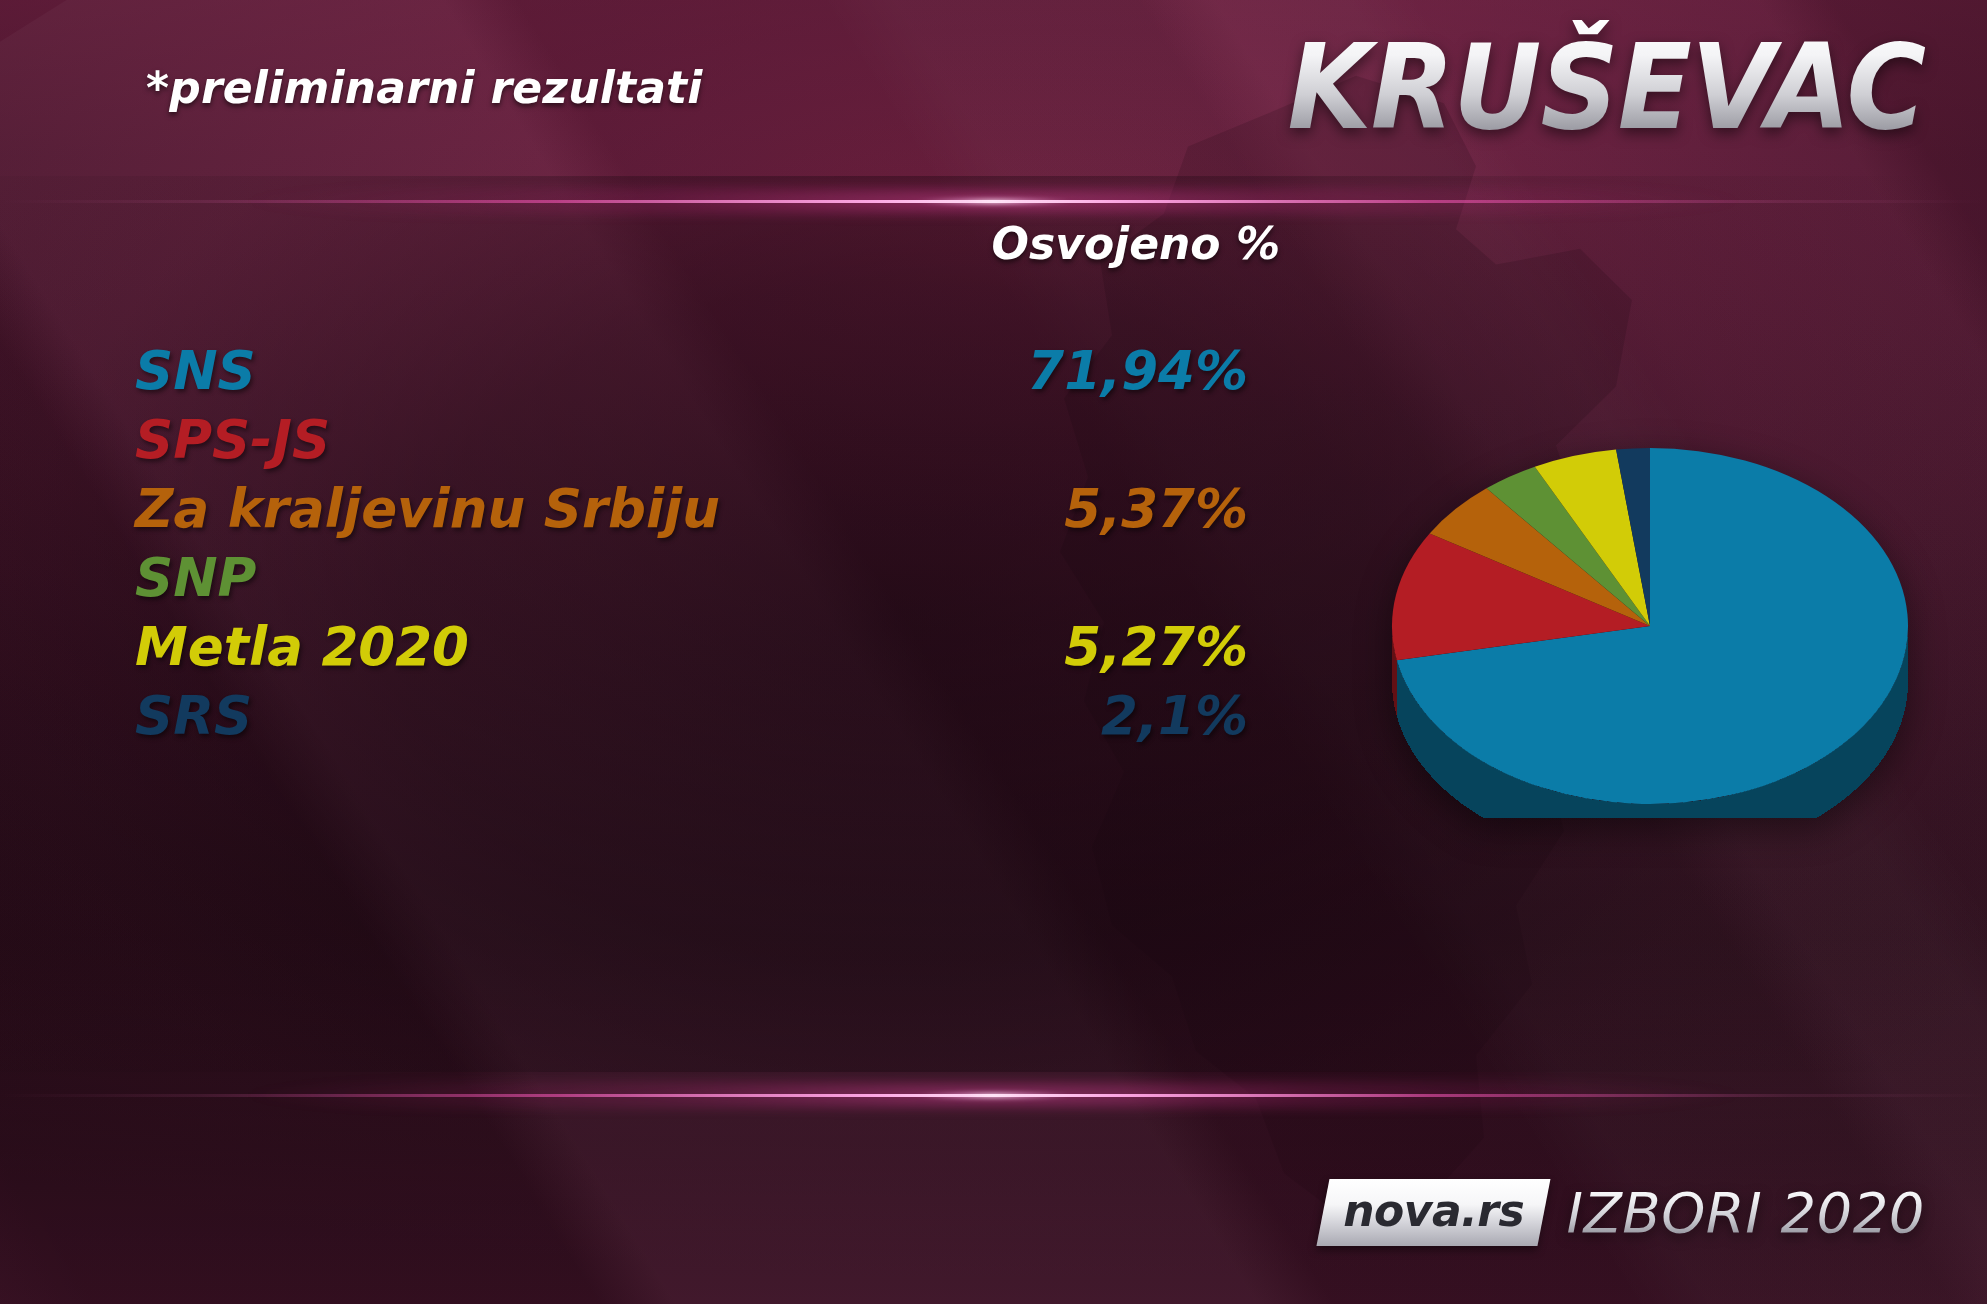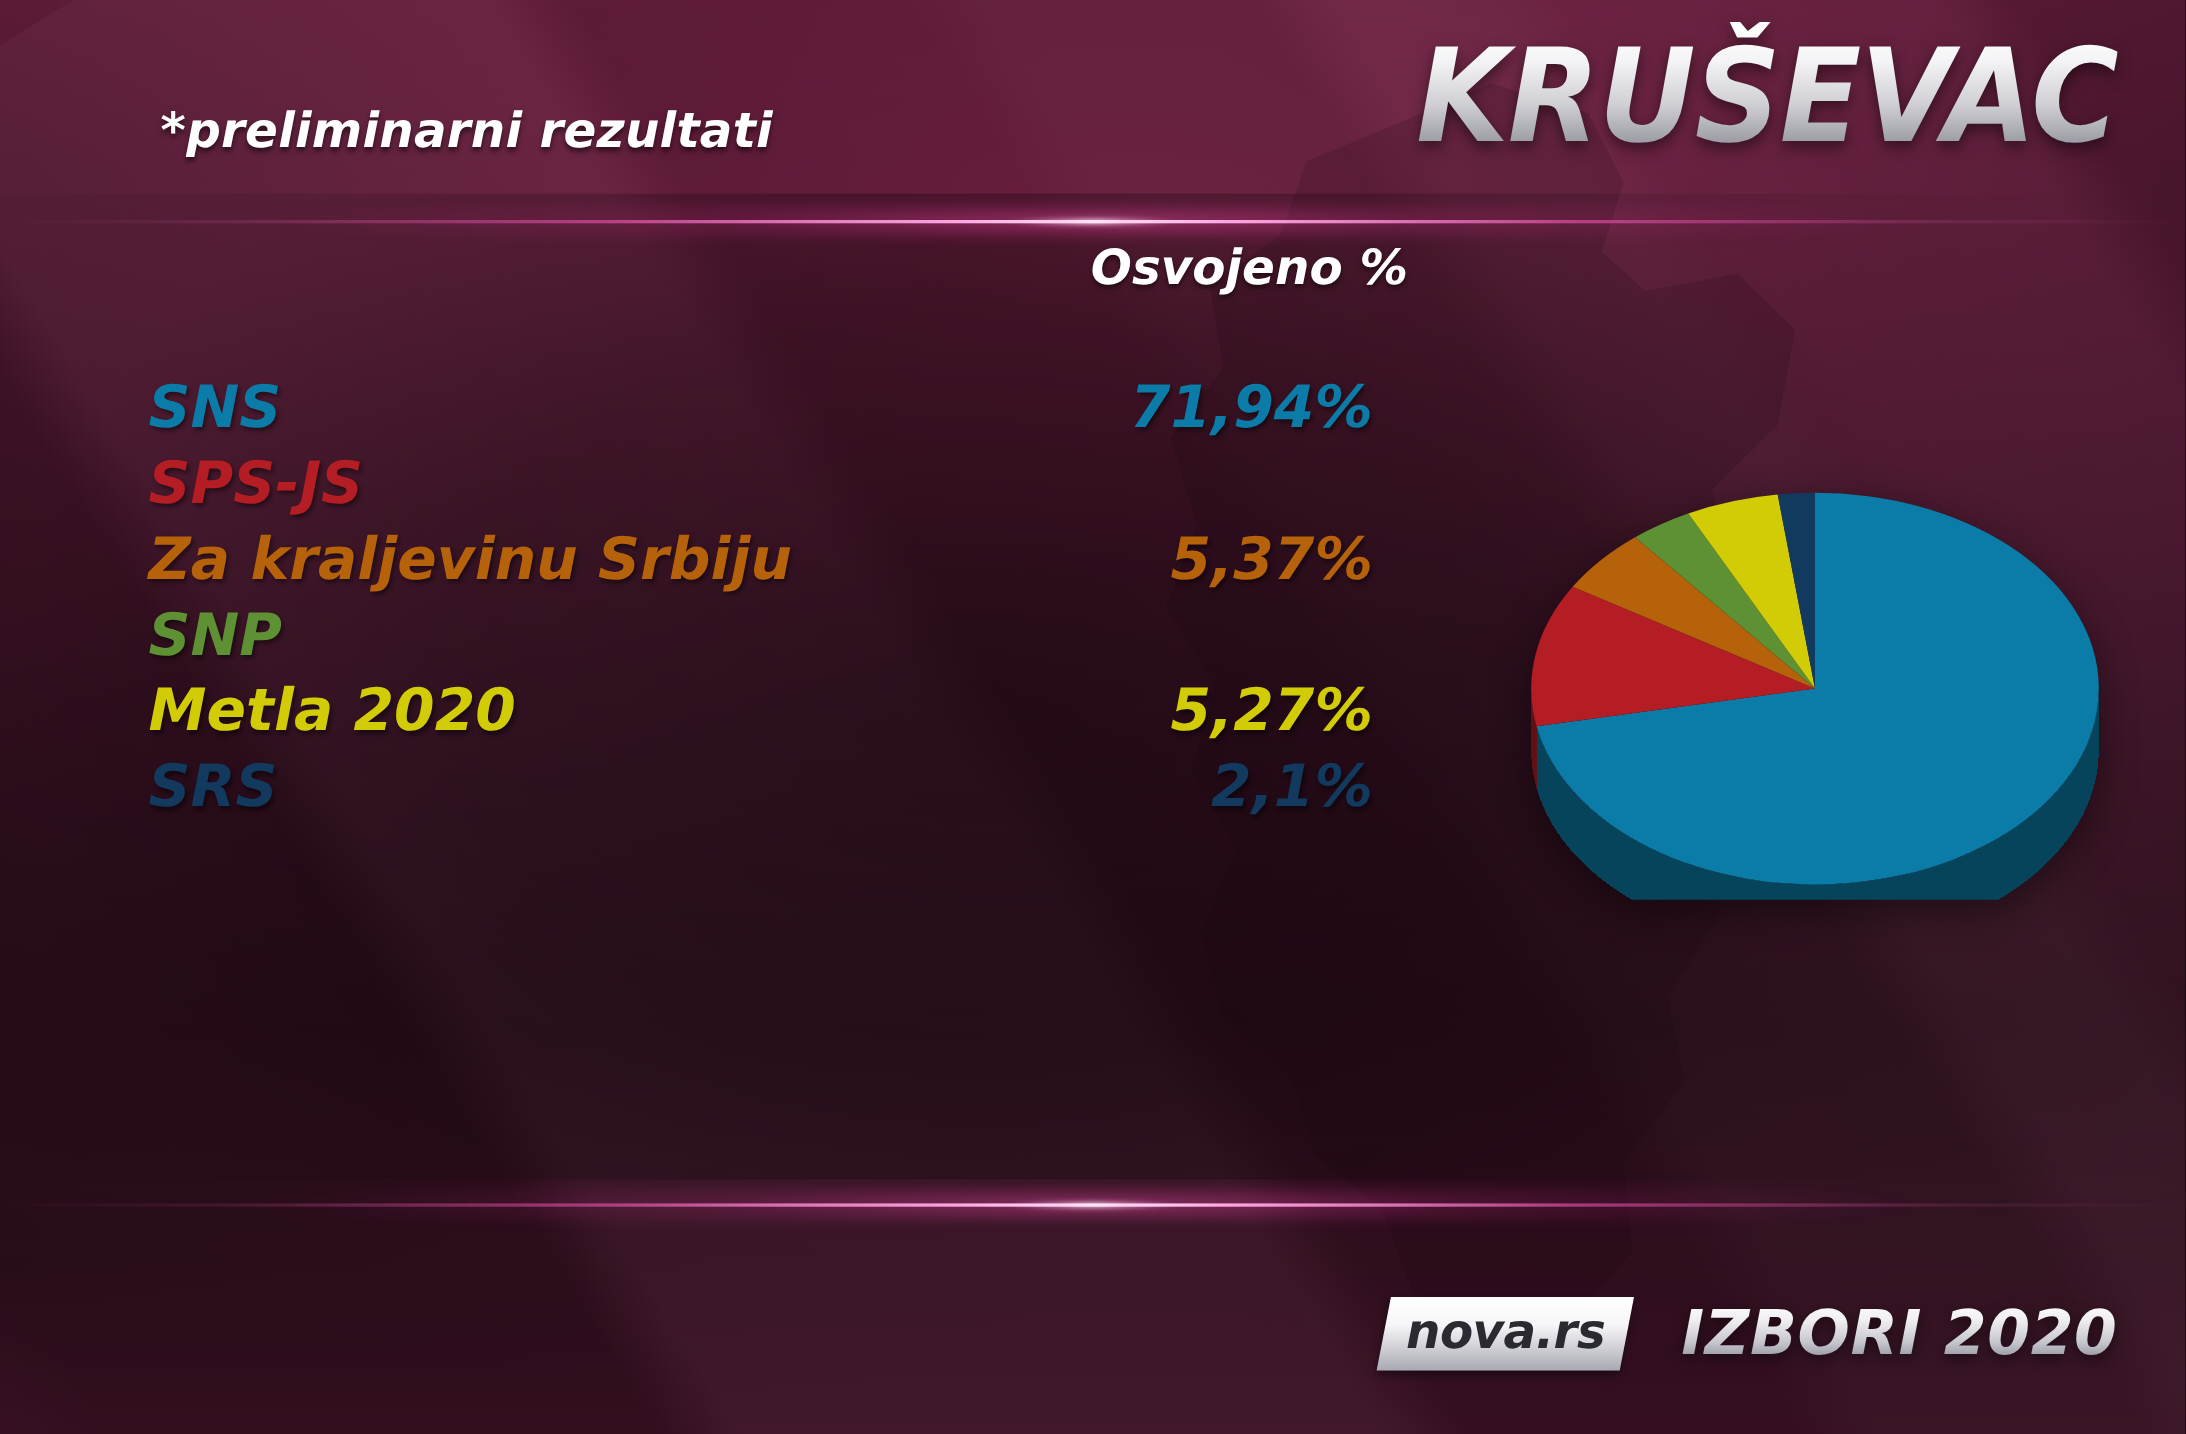--- a/index.html
+++ b/index.html
@@ -105,21 +105,20 @@
   #divider-top{ top:178px; }
   #divider-bottom{ top:1072px; }
 
   
   .prelim{
     position:absolute; left:146px; top:62px;
     font-size:44px; font-weight:700; font-style:italic;
     color:#ffffff; letter-spacing:.2px;
     text-shadow:0 3px 5px rgba(0,0,0,.55);
     white-space:nowrap;
-    margin-top:32px;
   }
   .city{
     position:absolute; right:62px; top:20px;
     font-size:118px; font-weight:700; font-style:italic;
     letter-spacing:-1px;
     line-height:1.15;
     transform:scaleX(.92);
     transform-origin:right center;
     background:linear-gradient(to bottom, #ffffff 0%, #f4f4f6 26%, #cfcfd4 55%, #9d9da5 80%, #f2f2f4 100%);
     -webkit-background-clip:text; background-clip:text;
@@ -171,28 +170,27 @@
     background:linear-gradient(to bottom,#ffffff 0%,#f6f6f8 38%,#d3d3d9 66%,#a9a9b2 100%);
     padding:9px 20px 11px 20px;
     box-shadow:0 4px 8px rgba(0,0,0,.45);
   }
   .nova-badge span{
     display:block; transform:skewX(11deg);
     font-size:44px; font-weight:700; font-style:italic;
     color:#2a2a31; letter-spacing:-.5px; line-height:1.06;
   }
   .izbori{
-    font-size:56px; font-weight:700; font-style:italic;
+    font-size:56px; font-weight:400; font-style:italic;
     letter-spacing:.5px;
     background:linear-gradient(to bottom,#ffffff 0%,#f0f0f3 30%,#c6c6cd 62%,#9b9ba4 82%,#ededf0 100%);
     -webkit-background-clip:text; background-clip:text;
     color:transparent; -webkit-text-fill-color:transparent;
     filter:drop-shadow(0 4px 6px rgba(0,0,0,.5));
     white-space:nowrap;
-    margin-left:27px;
   }
 </style>
 </head>
 <body>
 
 <div class="stage">
 
   <div class="bg-vert"></div>
   <div class="bg-diag"></div>
   <div class="bg-diag2"></div>

